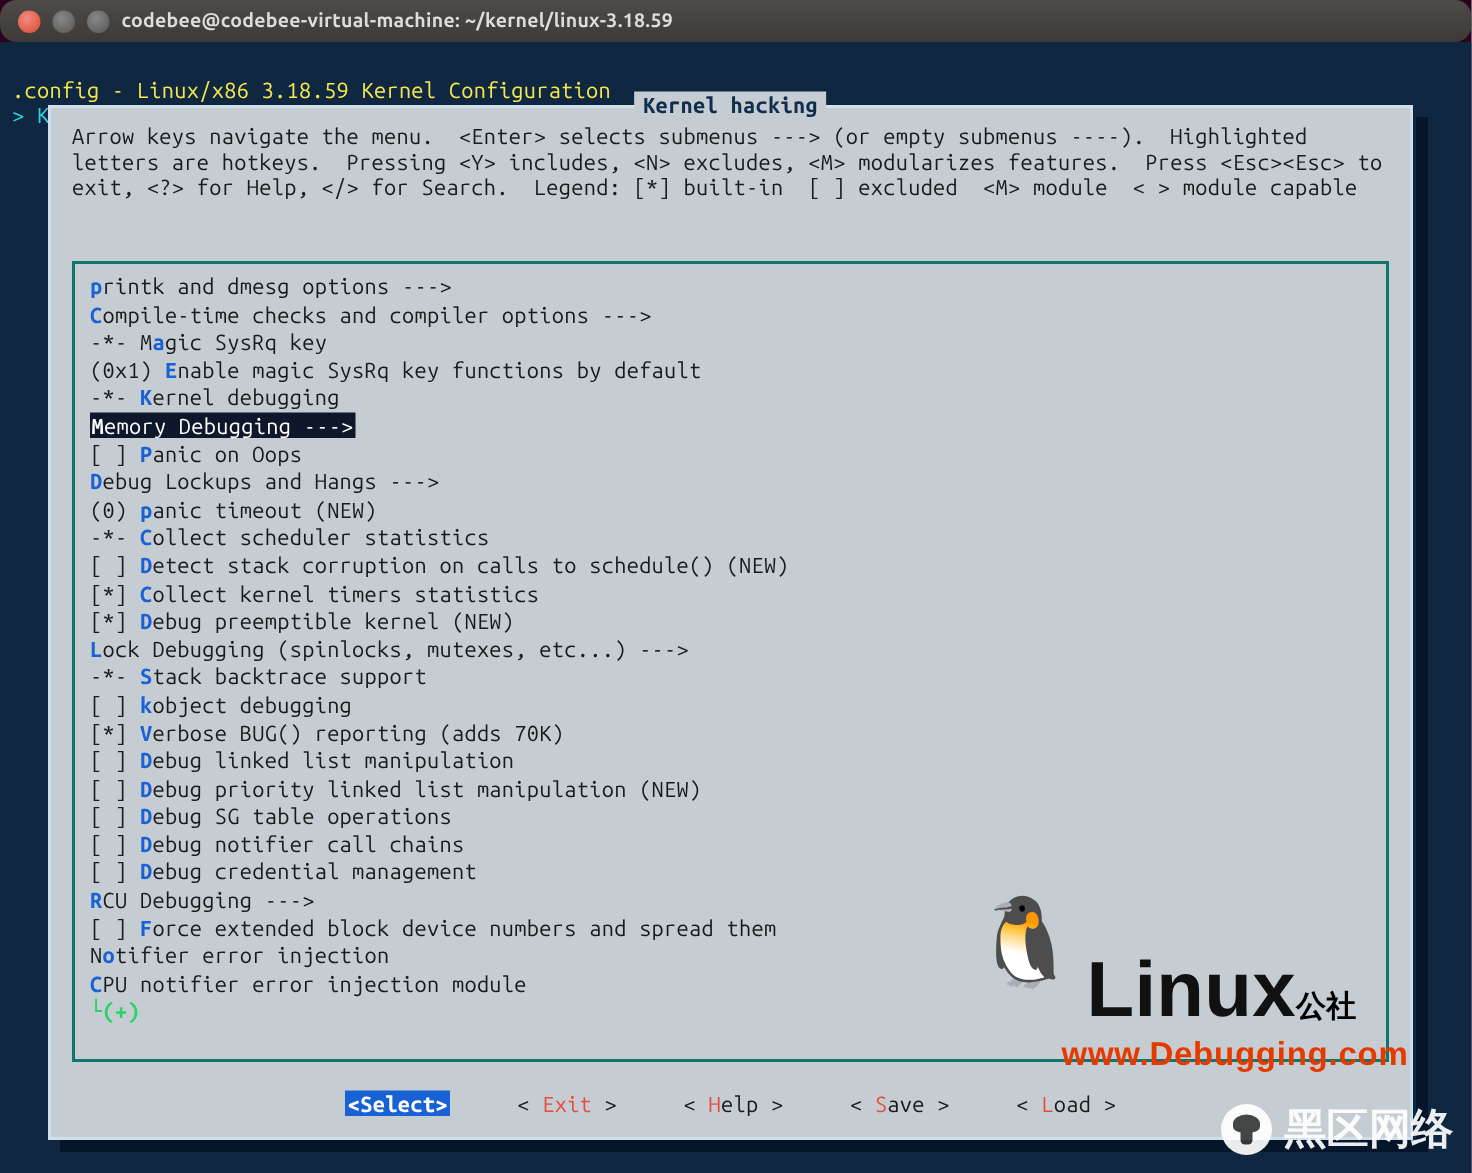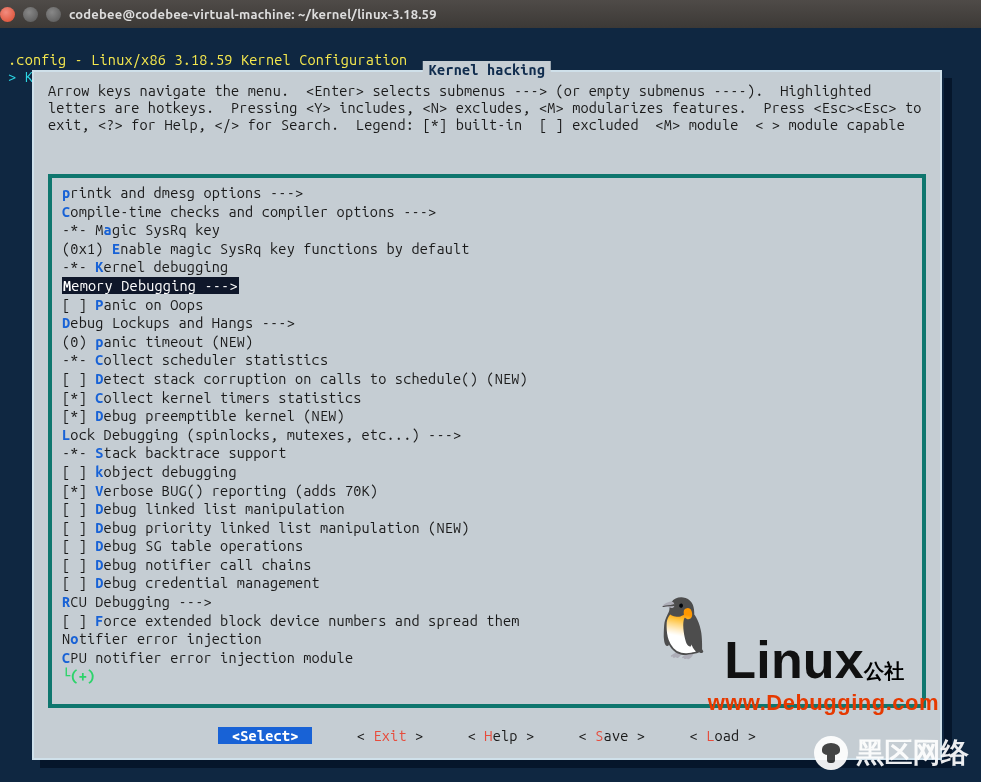--- a/index.html
+++ b/index.html
@@ -9,22 +9,22 @@
     font-family: "Ubuntu Mono", "DejaVu Sans Mono", monospace;
     font-size: 14.5px;
     letter-spacing: 0.2px;
     position: relative;
     overflow: hidden;
   }
   .titlebar {
     height: 28px;
     background: linear-gradient(#4f4b48, #3c3936);
     display: flex; align-items: center;
-    padding: 0 0; color: #ddd; font-family: Ubuntu, sans-serif;
-    font-size: 13px; font-weight: bold;
+    padding: 0 12px; color: #ddd; font-family: Ubuntu, sans-serif;
+    font-size: 13px; font-weight: bold; border-radius: 11px;
   }
   .win-btn { width: 15px; height: 15px; border-radius: 50%; margin-right: 8px; }
   .close-btn { background: radial-gradient(circle at 40% 35%, #f28c7f, #d9482b); }
   .min-btn, .max-btn { background: radial-gradient(circle at 40% 35%, #888, #555); }
   .terminal {
     position: absolute; top: 28px; left: 0; right: 0; bottom: 0;
     background: #0f2741; color: #d0d8e0;
     padding: 6px 8px 0 8px;
     white-space: pre;
   }
@@ -36,36 +36,36 @@
     top: 70px; left: 32px; width: 910px; height: 690px;
     border: 2px solid #cfe0ea; background: #c5cdd3; color: #1a1a1a;
   }
   .outer-title {
     position: absolute; top: -11px; left: 50%; transform: translateX(-50%);
     background: #c5cdd3; padding: 0 6px; color: #112d4e; font-weight: bold;
   }
   .instr { padding: 10px 14px 6px 14px; white-space: pre-wrap; }
   .inner-frame {
     position: absolute; top: 102px; left: 14px; right: 14px; bottom: 50px;
-    border: 4px solid #0f766e; background: #c5cdd3;
+    border: 2px solid #0f766e; background: #c5cdd3;
     padding: 6px 10px;
   }
   .menu-line { line-height: 18.6px; height: 18.6px; }
   .sel-line {
     background: #0f172a; color: #fff; display: inline;
     padding: 0 1px;
   }
   .sel-line .hot { color: #fff; font-weight: bold; }
   .hot { color: #1862d6; font-weight: bold; }
   .buttons {
     position: absolute; bottom: 14px; left: 0; right: 0;
     text-align: center;
   }
   .btn { display: inline-block; margin: 0 18px; }
-  .btn-sel { background: #1862d6; color: #fff; font-weight: bold; padding: 0 14px; }
+  .btn-sel { background: #1862d6; color: #fff; font-weight: bold; padding: 0 2px; }
   .scroll-ind { color: #2cd36a; font-weight: bold; }
   .shadow-r { position: absolute; top: 78px; left: 944px; width: 8px; height: 684px; background: #05162b; }
   .shadow-b { position: absolute; top: 760px; left: 40px; width: 912px; height: 8px; background: #05162b; }
   
   .wm1 {
     position: absolute; right: 42px; top: 598px;
     font-family: Arial, sans-serif; color: #111;
     text-align: left; pointer-events: none;
   }
   .wm1 .tux { font-size: 58px; line-height: 0.5; }

